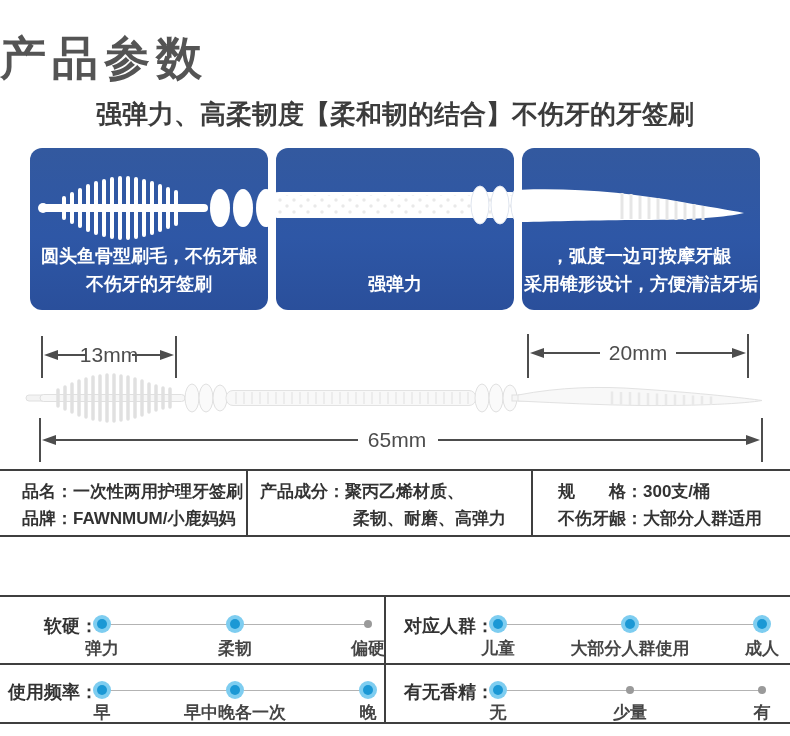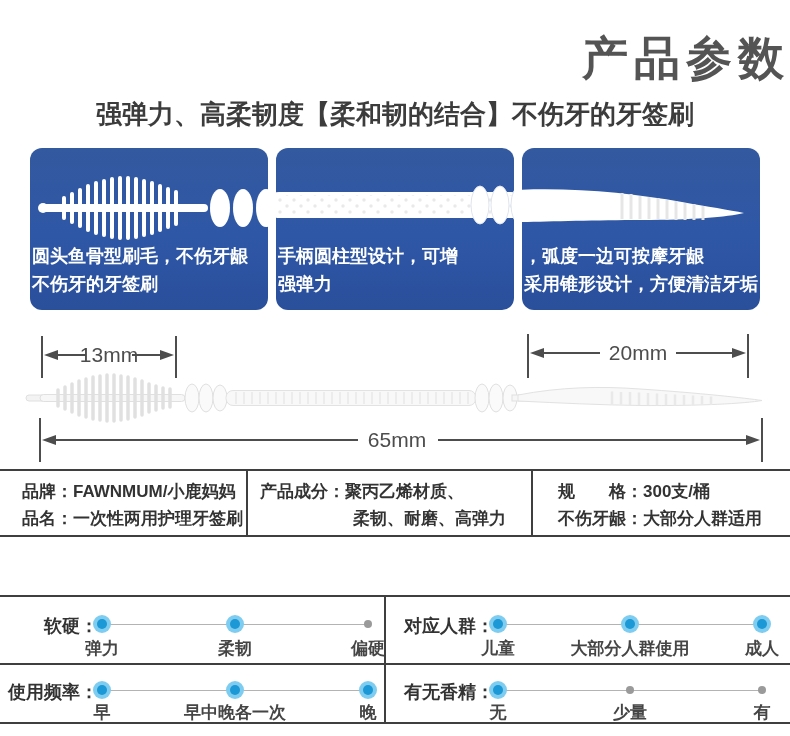--- a/index.html
+++ b/index.html
@@ -9,29 +9,29 @@
     --dot-halo:#7ecdf0;
     --dot-inactive:#9a9a9a;
     --rule-dark:#3f3f3f;
     --text-dark:#333333;
     --title-gray:#545454;
   }
   html,body{margin:0;padding:0;background:#fff;}
   body{font-family:"Liberation Sans","DejaVu Sans",sans-serif;}
   .page{position:relative;width:790px;height:736px;background:#fff;overflow:hidden;}
 
-  .title{position:absolute;top:28px;left:0;width:100%;text-align:right;
+  .title{position:absolute;top:28px;left:0;width:100%;text-align:left;
          font-size:46px;font-weight:700;color:var(--title-gray);letter-spacing:6px;}
   .subtitle{position:absolute;top:97px;left:0;width:100%;text-align:center;
          font-size:26px;font-weight:700;color:#3c3c3c;}
 
   .card{position:absolute;top:148px;width:238px;height:162px;border-radius:12px;
         background:linear-gradient(180deg,#33599f 0%,var(--card-blue) 55%,#2a4f9b 100%);}
   .card svg{position:absolute;top:12px;left:0;}
-  .caption{position:absolute;bottom:12px;left:2px;right:2px;color:#fff;
+  .caption{position:absolute;bottom:12px;left:2px;right:2px;text-align:center;color:#fff;
            font-size:18px;font-weight:700;line-height:28px;}
 
   .diagram{position:absolute;top:328px;left:0;}
   .diagram text{font-size:21px;fill:#4d4d4d;font-family:"Liberation Sans","DejaVu Sans",sans-serif;}
 
   .hline{position:absolute;left:0;width:790px;height:2px;background:var(--rule-dark);}
   .vline{position:absolute;width:2px;background:var(--rule-dark);}
 
   .cell{position:absolute;color:var(--text-dark);font-weight:700;font-size:17px;box-sizing:border-box;}
   .cell .ln{line-height:27px;white-space:nowrap;}
@@ -97,21 +97,20 @@
           <circle cx="11" cy="10" r="1.7" fill="#e9e9e9"></circle>
         </pattern>
       </defs>
       <rect x="-10" y="32" width="258" height="26" rx="13" fill="#ffffff"></rect>
       <rect x="0" y="35" width="238" height="20" fill="url(#dotp)"></rect>
       <ellipse cx="204" cy="45" rx="9" ry="19" fill="#ffffff" stroke="#dfe5ef" stroke-width="1"></ellipse>
       <ellipse cx="224" cy="45" rx="9" ry="19" fill="#ffffff" stroke="#dfe5ef" stroke-width="1"></ellipse>
       <ellipse cx="244" cy="45" rx="9" ry="19" fill="#ffffff" stroke="#dfe5ef" stroke-width="1"></ellipse>
     </svg>
     <div class="caption">
-      <div>手柄圆柱型设计，可增</div>
       <div>强弹力</div>
     </div>
   </div>
 
   <div class="card" style="left:522px">
     <svg width="238" height="100" viewBox="0 0 238 100">
       <path d="M -8 30 C 50 27 110 33 160 42 C 185 46.5 208 50 222 53 C 205 57 170 60 120 60 C 70 60 20 62 -8 62 Z" fill="#ffffff"></path>
       <g stroke="#e6e6e6" stroke-width="3">
         <line x1="100" y1="33" x2="100" y2="59"></line>
           <line x1="109" y1="34" x2="109" y2="59"></line>
@@ -220,22 +219,22 @@
   <div class="hline" style="top:469px"></div>
   <div class="hline" style="top:535px"></div>
   <div class="hline" style="top:595px"></div>
   <div class="hline" style="top:663px"></div>
   <div class="hline" style="top:722px"></div>
   <div class="vline" style="left:246px;top:469px;height:68px"></div>
   <div class="vline" style="left:531px;top:469px;height:68px"></div>
   <div class="vline" style="left:384px;top:595px;height:129px"></div>
 
   <div class="cell" style="left:0;top:471px;width:246px;height:64px;padding:7px 0 0 22px">
+    <div class="ln"><span>品名：</span><span>一次性两用护理牙签刷</span></div>
     <div class="ln"><span>品牌：</span><span>FAWNMUM/小鹿妈妈</span></div>
-    <div class="ln"><span>品名：</span><span>一次性两用护理牙签刷</span></div>
   </div>
   <div class="cell" style="left:248px;top:471px;width:283px;height:64px;padding:7px 0 0 12px">
     <div class="ln"><span>产品成分：</span><span>聚丙乙烯材质、</span></div>
     <div class="ln" style="padding-left:93px"><span>柔韧、耐磨、高弹力</span></div>
   </div>
   <div class="cell" style="left:533px;top:471px;width:257px;height:64px;padding:7px 16px 0 25px">
     <div class="ln"><span>规　　格：</span><span>300支/桶</span></div>
     <div class="ln"><span>不伤牙龈：</span><span>大部分人群适用</span></div>
   </div>
 

